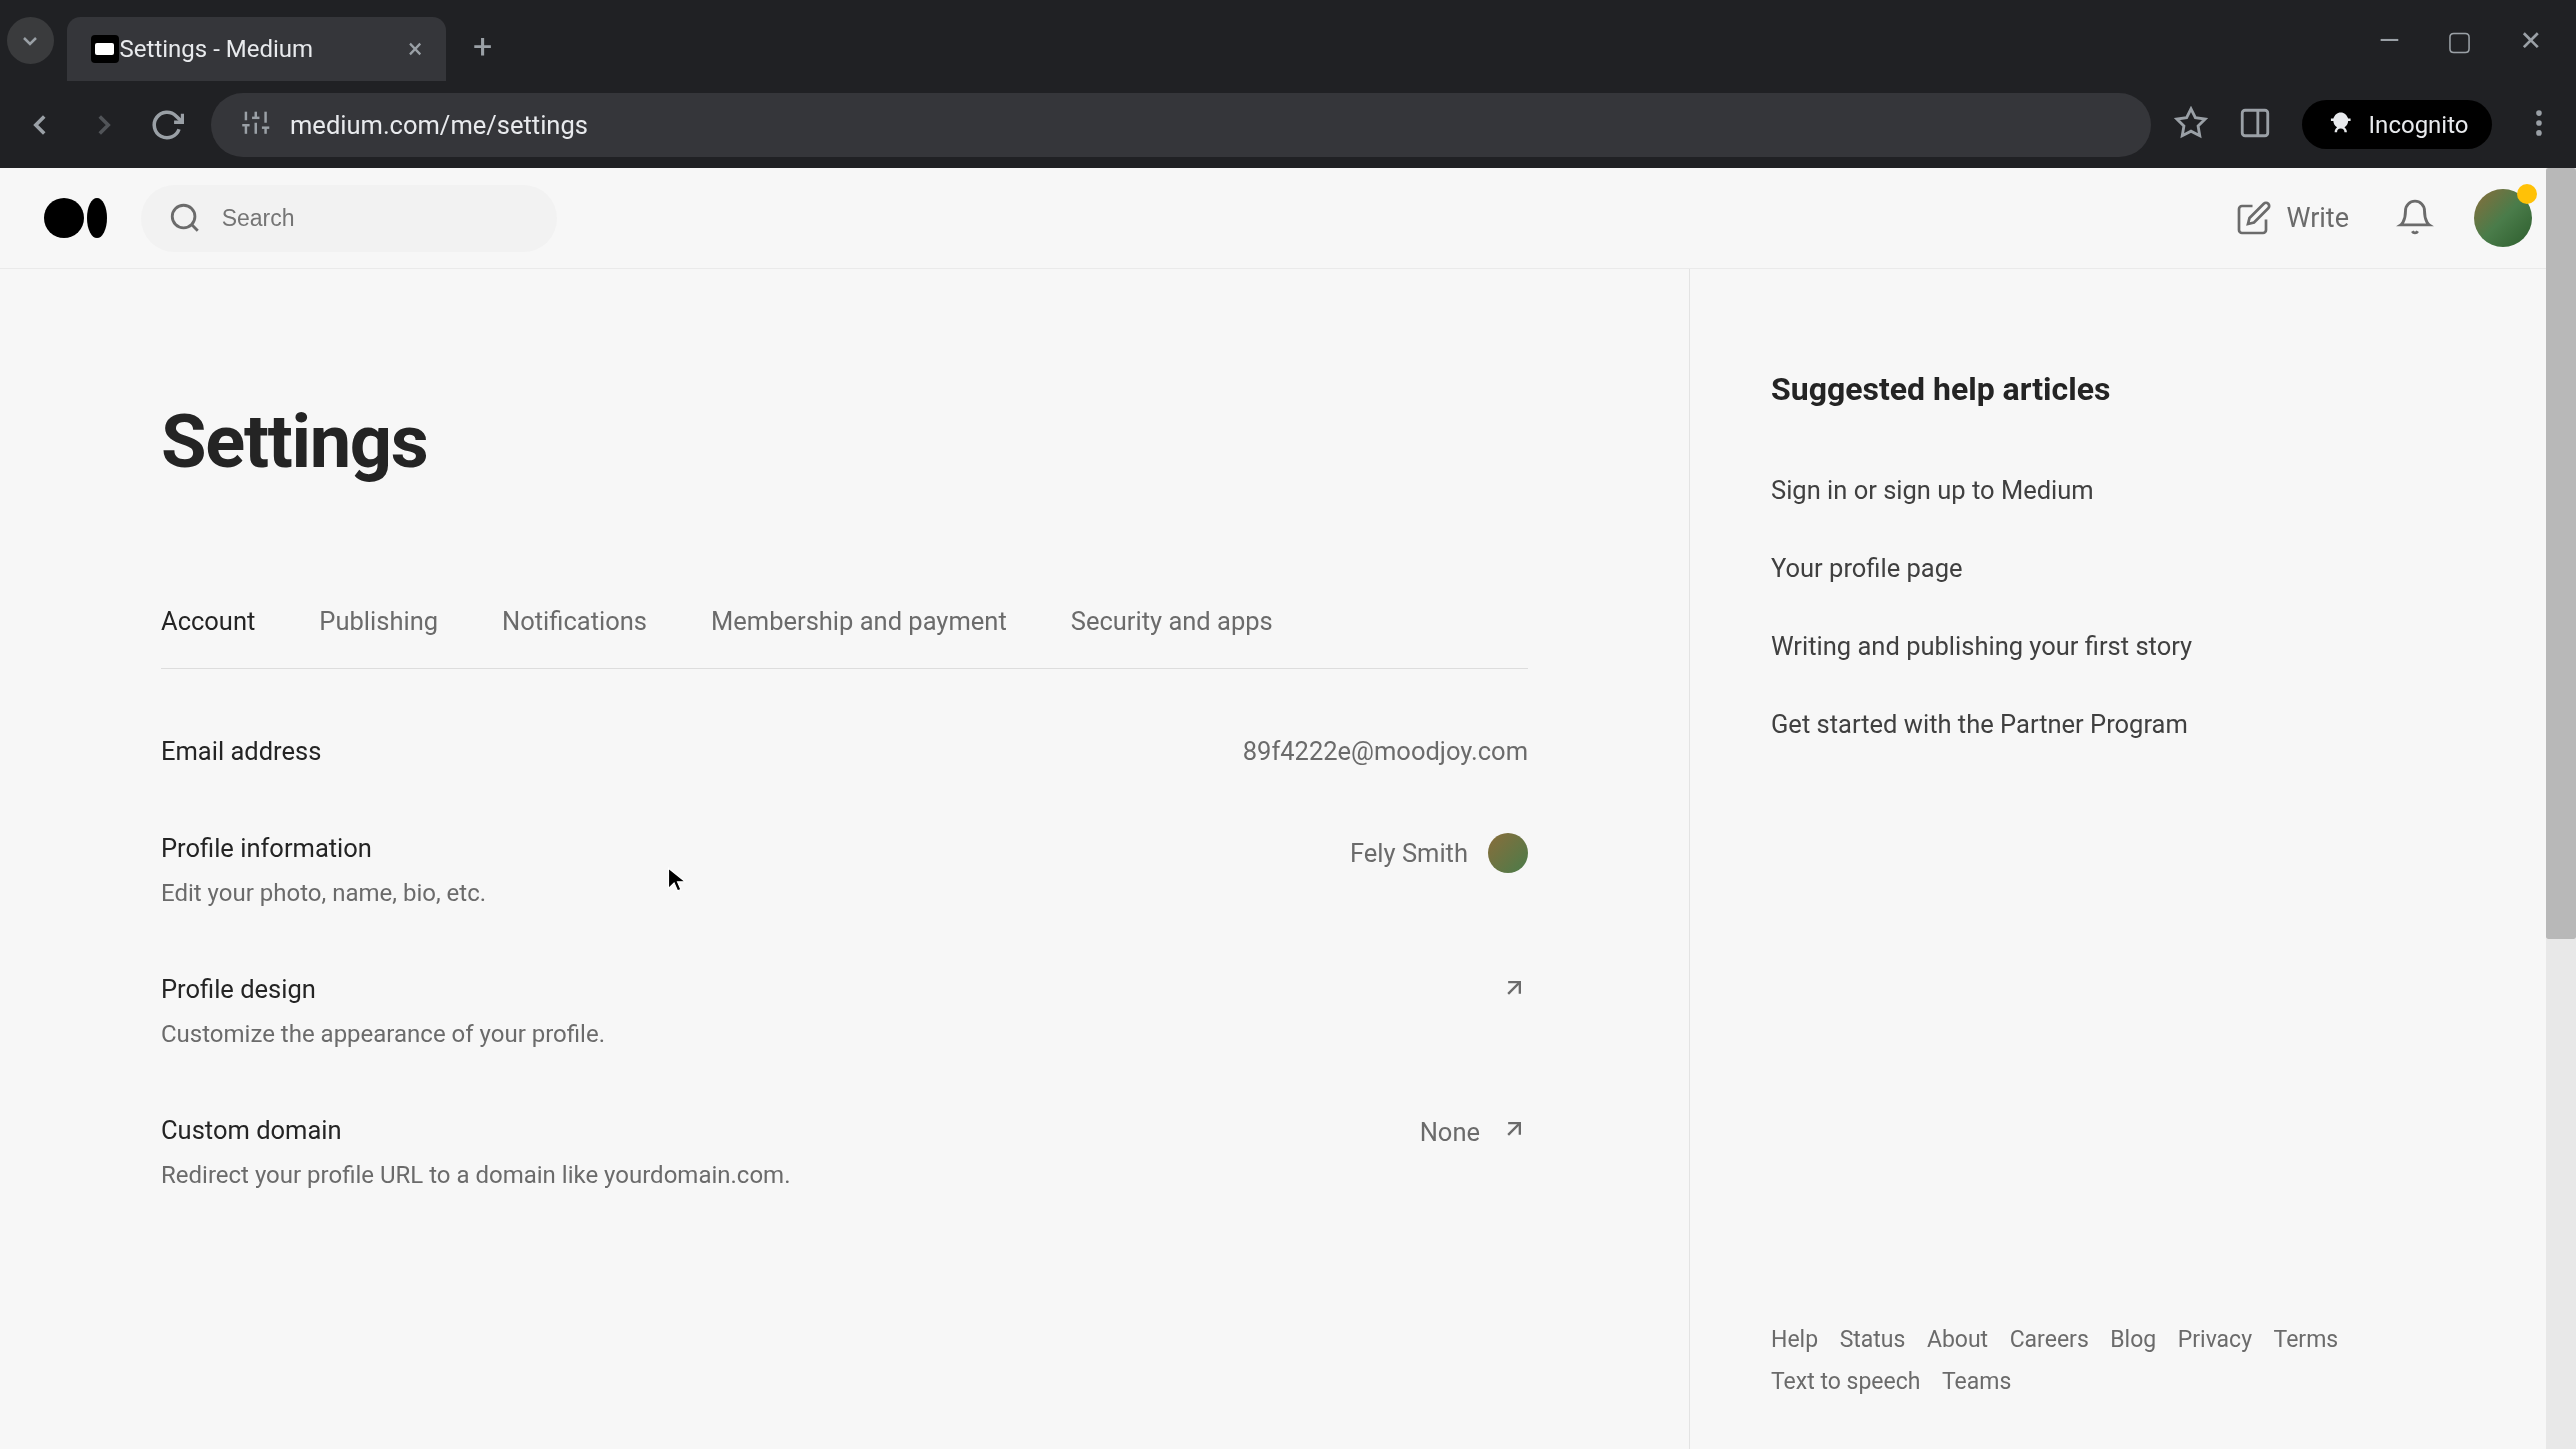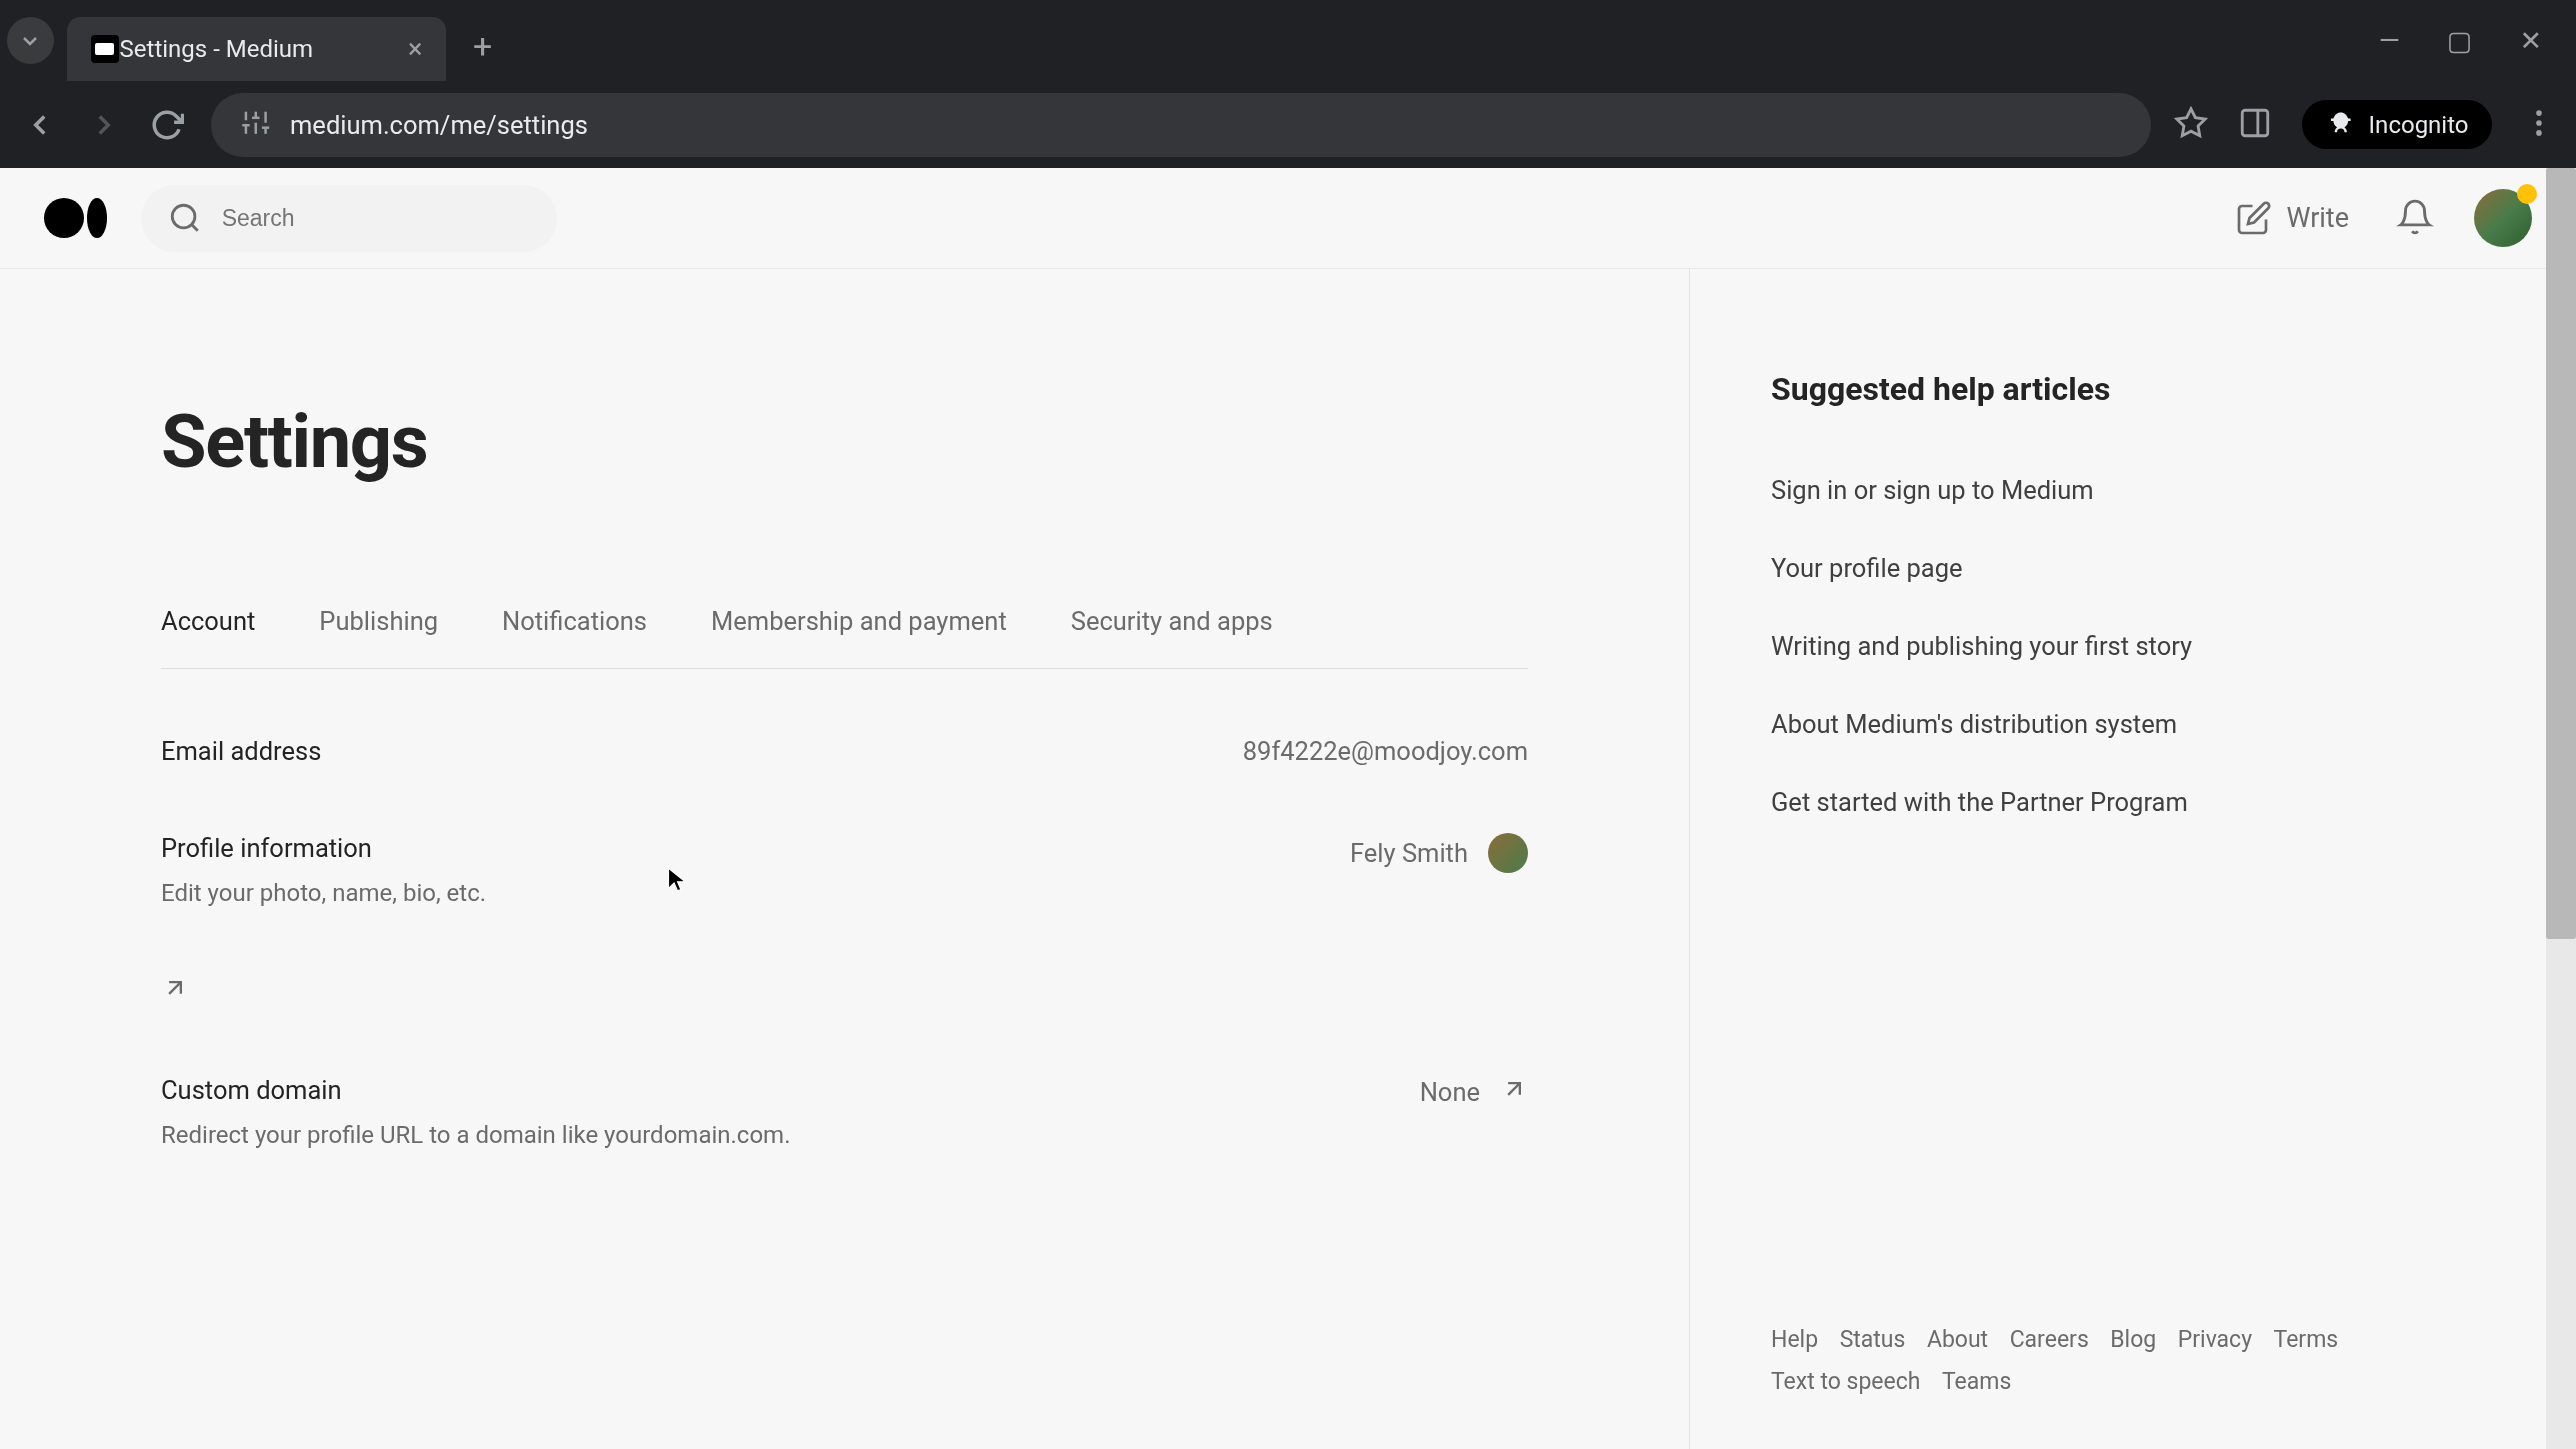--- a/index.html
+++ b/index.html
@@ -217,20 +217,24 @@
           <div class="setting-label">Profile information</div>
           <div class="setting-desc">Edit your photo, name, bio, etc.</div>
         </div>
         <div class="setting-value">
           <span>Fely Smith</span>
           <div class="mini-avatar"></div>
         </div>
       </div>
 
       <div class="setting-row">
+        <div class="setting-left">
+          <div class="setting-label">Profile design</div>
+          <div class="setting-desc">Customize the appearance of your profile.</div>
+        </div>
         <div class="setting-value">
           <span class="arrow-out">
             <svg width="28" height="28" viewBox="0 0 24 24" fill="none" stroke="currentColor" stroke-width="2">
                 <line x1="7" y1="17" x2="17" y2="7"></line>
                 <polyline points="7 7 17 7 17 17"></polyline>
               </svg>
           </span>
         </div>
       </div>
 
@@ -250,21 +254,20 @@
         </div>
       </div>
     </div>
 
     <div class="sidebar">
       <div class="sidebar-title">Suggested help articles</div>
       <div class="help-links">
         <div class="help-link">Sign in or sign up to Medium</div>
         <div class="help-link">Your profile page</div>
         <div class="help-link">Writing and publishing your first story</div>
-        <div class="help-link">About Medium's distribution system</div>
         <div class="help-link">Get started with the Partner Program</div>
       </div>
       <div class="footer-links">
         <span class="footer-link">Help</span>
         <span class="footer-link">Status</span>
         <span class="footer-link">About</span>
         <span class="footer-link">Careers</span>
         <span class="footer-link">Blog</span>
         <span class="footer-link">Privacy</span>
         <span class="footer-link">Terms</span>

